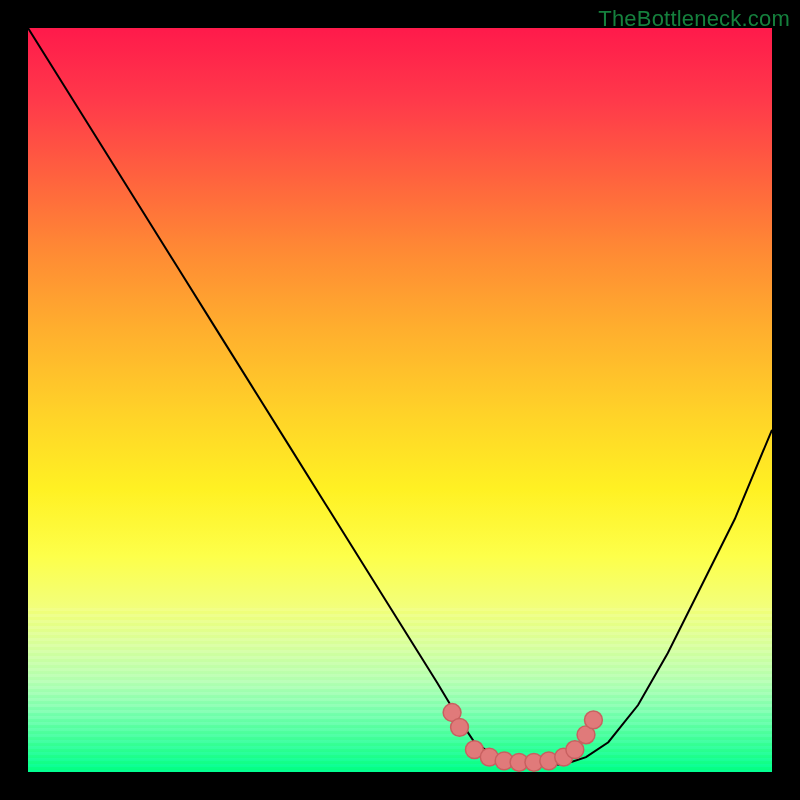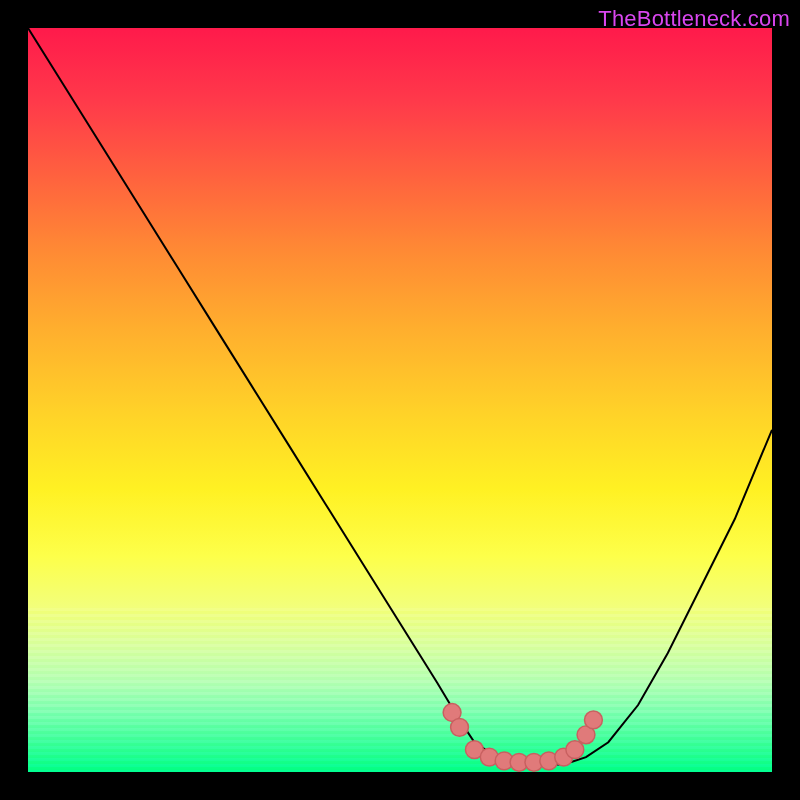--- a/index.html
+++ b/index.html
@@ -60,21 +60,21 @@
     position: absolute;
     inset: 0;
     width: 100%;
     height: 100%;
     overflow: visible;
   }
   .watermark {
     position: absolute;
     top: 6px;
     right: 10px;
-    color: #d946ef;
+    color: #15803d;
     font-size: 22px;
     letter-spacing: 0.2px;
   }
 </style>
 </head>
 <body>
 
 <div class="stage">
   <div class="watermark">TheBottleneck.com</div>
 

